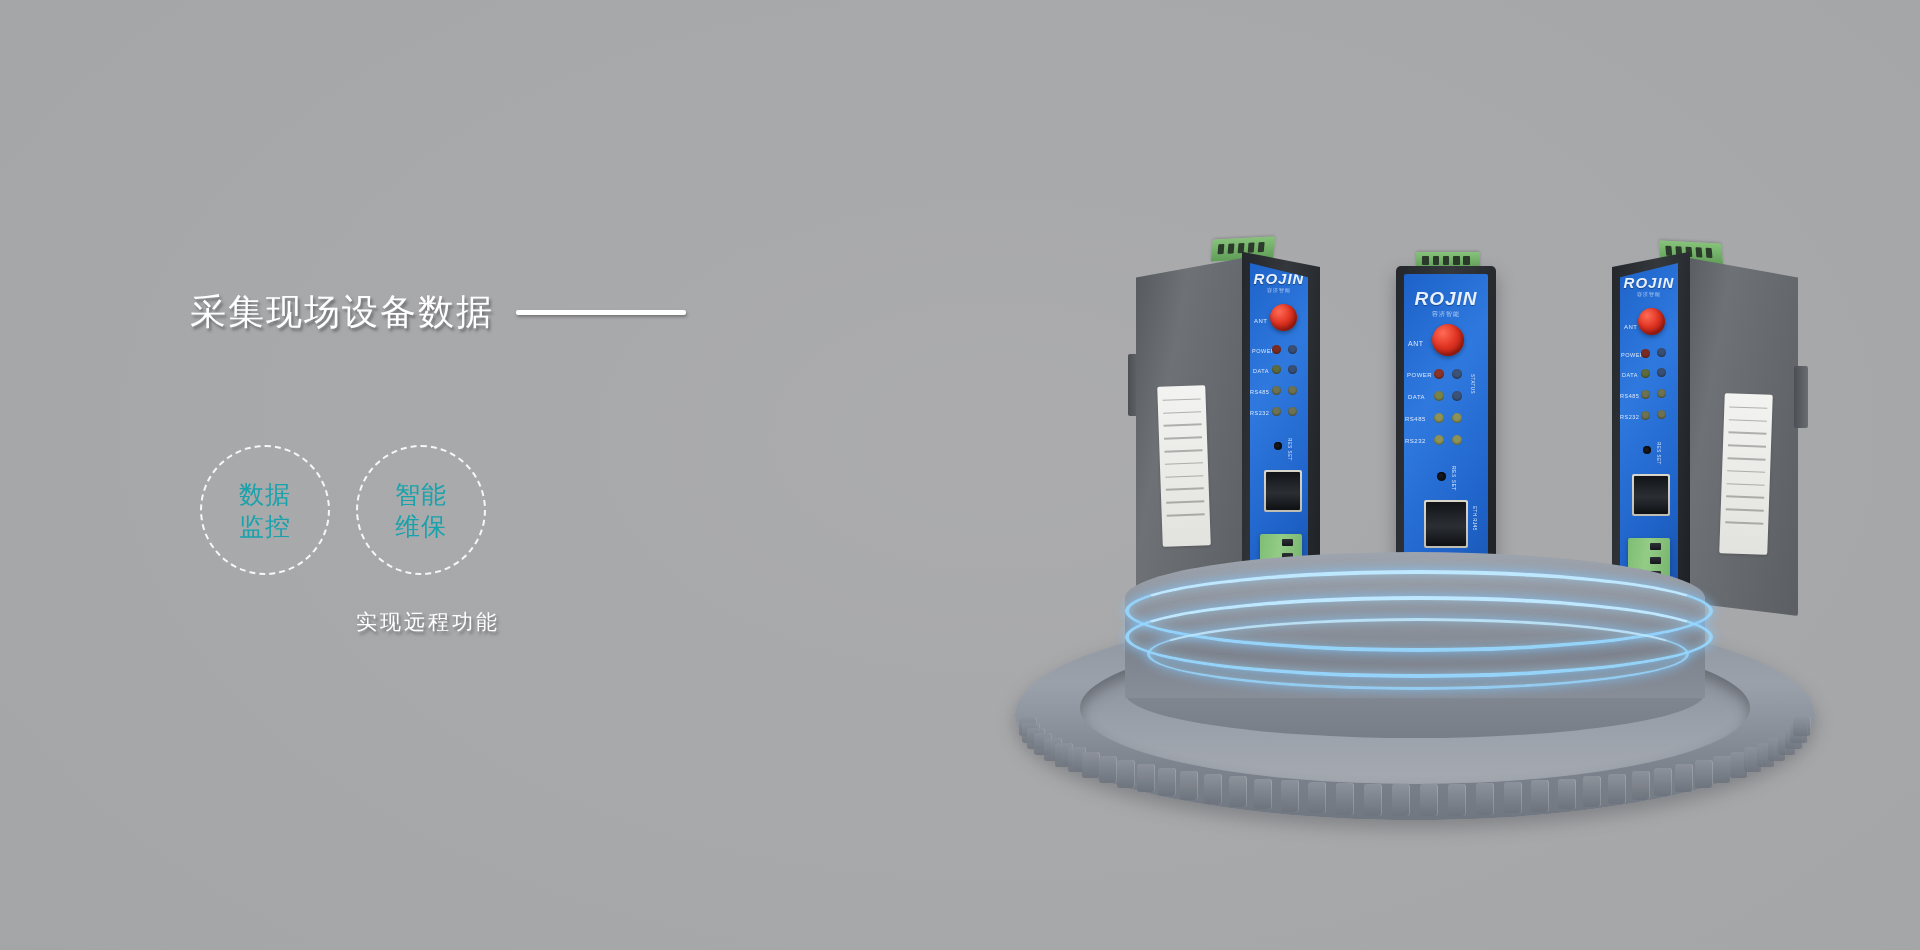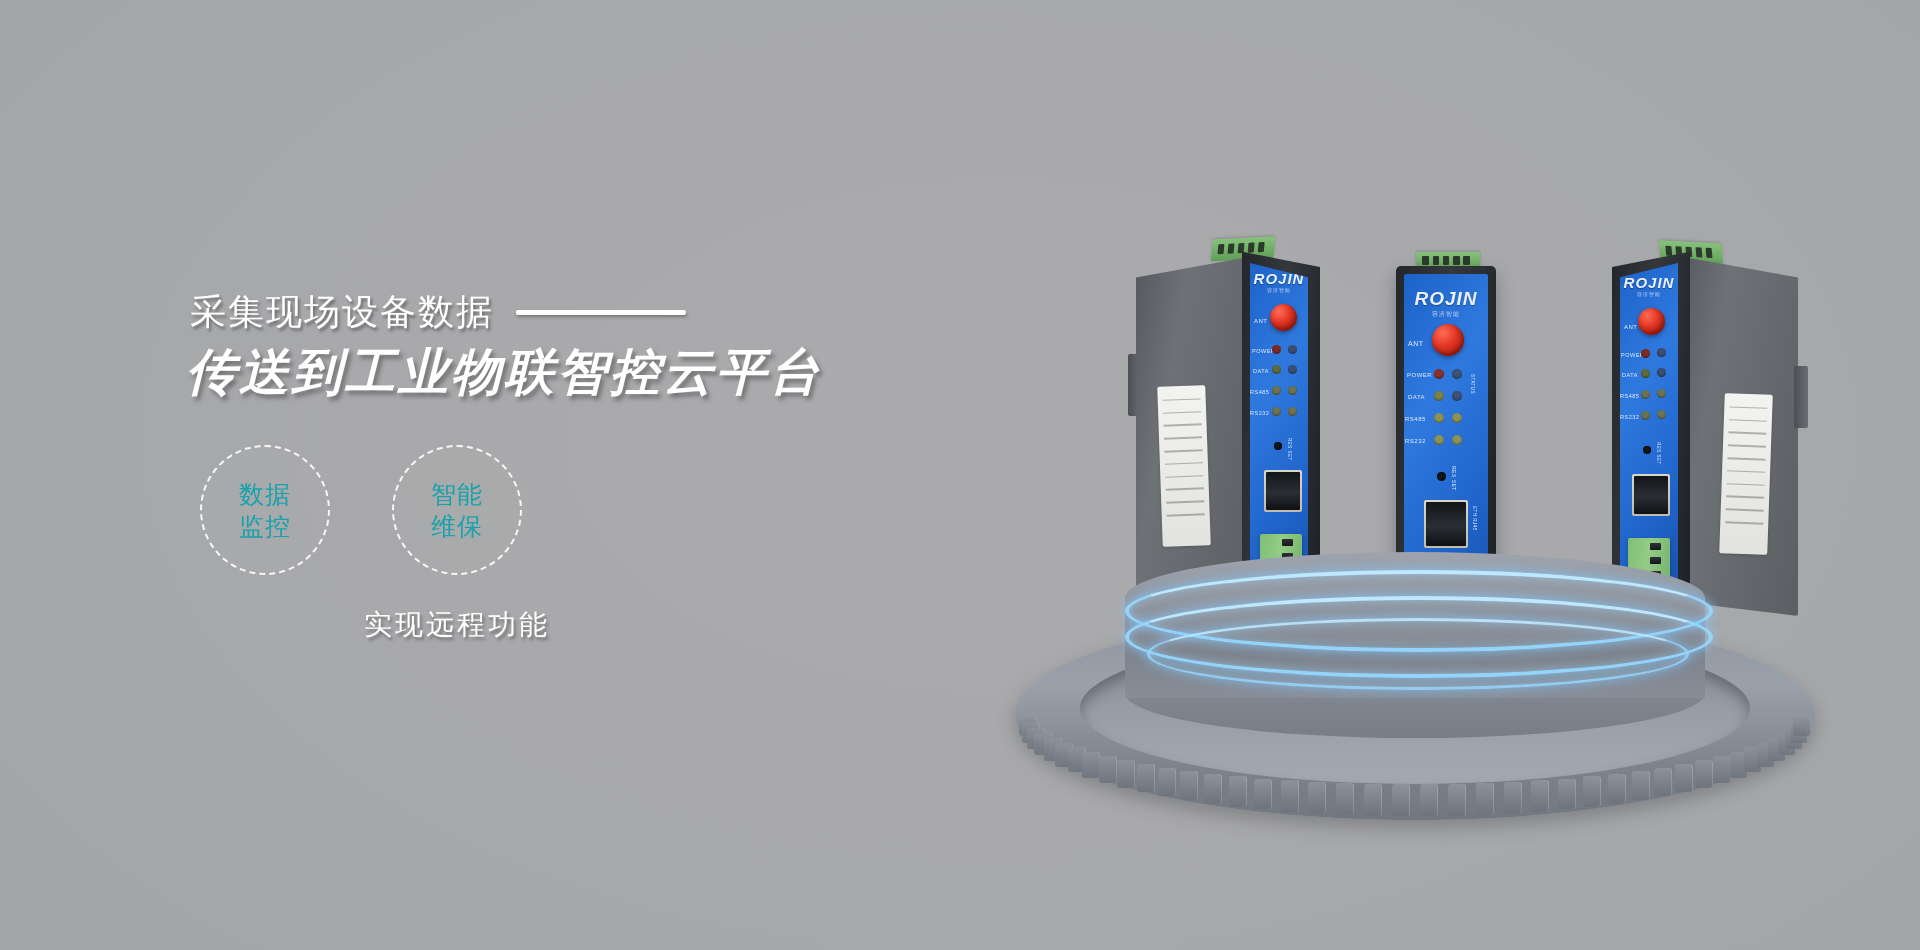--- a/index.html
+++ b/index.html
@@ -34,35 +34,35 @@
   }
 
   .headline{
     position:absolute;left:186px;top:344px;
     font-size:50px;line-height:1.12;font-weight:700;font-style:italic;
     color:#ffffff;letter-spacing:3px;white-space:nowrap;
     text-shadow:3px 4px 4px rgba(70,70,72,.55);
   }
 
   
-  .circles{position:absolute;left:200px;top:445px;display:flex;gap:62px;}
+  .circles{position:absolute;left:200px;top:445px;display:flex;gap:26px;}
   .circle{
     width:126px;height:126px;border-radius:50%;
     border:2px dashed rgba(255,255,255,.9);
     display:flex;flex-direction:column;align-items:center;justify-content:center;
     color:#18a2ac;font-size:25px;line-height:1.28;letter-spacing:1px;
     text-align:center;
     background:rgba(255,255,255,.012);
   }
   .circle span{display:block;}
 
   
   .mid-line{
-    position:absolute;left:364px;top:611px;
-    font-size:28px;line-height:1;color:#ffffff;letter-spacing:3px;
+    position:absolute;left:356px;top:611px;
+    font-size:21px;line-height:1;color:#ffffff;letter-spacing:3px;
     white-space:nowrap;text-shadow:2px 3px 3px rgba(60,60,62,.5);
   }
   .sub-line{
     position:absolute;left:214px;top:675px;
     font-size:30px;line-height:1;color:#f4f4f4;letter-spacing:2px;
     white-space:nowrap;text-shadow:1px 2px 3px rgba(60,60,62,.4);
   }
 
   
   .scene{position:absolute;left:960px;top:190px;width:960px;height:660px;}
@@ -196,21 +196,20 @@
 
 <div id="banner">
 
   <div class="copy">
 
     <div class="eyebrow-row">
       <div class="eyebrow">采集现场设备数据</div>
       <div class="eyebrow-rule"></div>
     </div>
 
-    <div class="headline">传送到工业物联智控云平台</div>
 
     <div class="circles">
       <div class="circle">
         <span>数据</span>
         <span>监控</span>
       </div>
       <div class="circle">
         <span>智能</span>
         <span>维保</span>
       </div>

